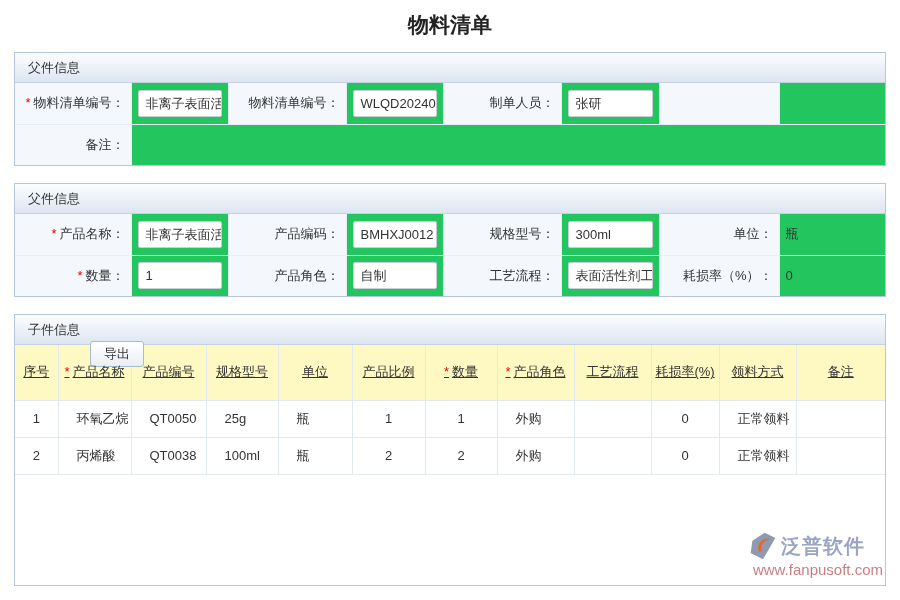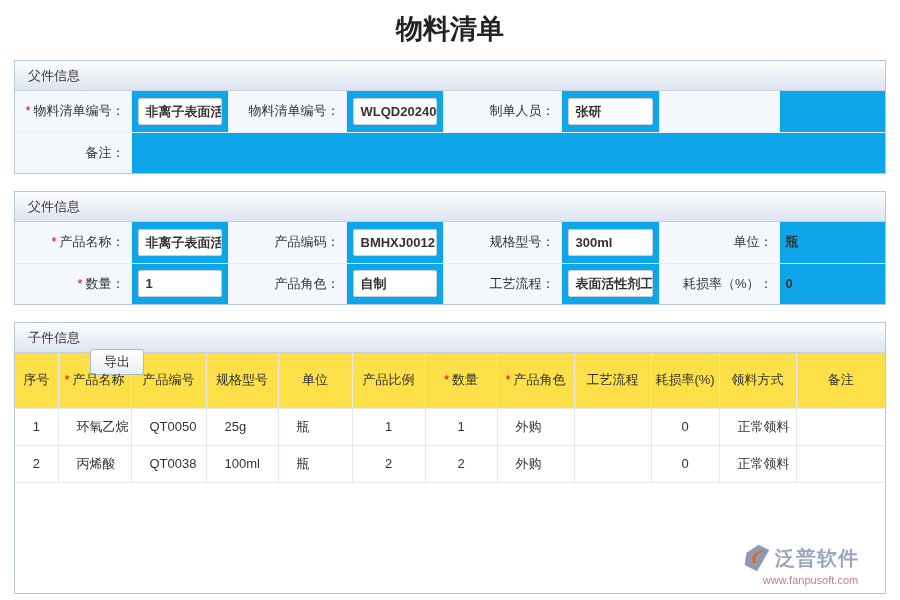--- a/index.html
+++ b/index.html
@@ -3,73 +3,73 @@
 <meta charset="utf-8">
 <style>
   * { box-sizing: border-box; }
   html,body { margin:0; padding:0; }
   body {
     width:900px; height:600px; overflow:hidden;
     background:#ffffff; color:#333;
     font-family:"Liberation Sans","DejaVu Sans",sans-serif;
   }
   .page-title {
-    text-align:center; font-size:27px; font-weight:bold;
+    text-align:center; font-size:21px; font-weight:bold;
     color:#222; margin:11px 0 13px;
   }
   .panel {
     border:1px solid #b6c7db; margin:0 14px 17px; background:#fff;
   }
   .panel-header {
     height:30px; padding:0 13px; font-size:13px; color:#333;
     background:linear-gradient(#fcfdff,#dde5f1);
     border-bottom:1px solid #c3d1e3;
     display:flex; align-items:center; gap:10px;
   }
   .form-table { width:100%; border-collapse:collapse; table-layout:fixed; background:#fff; }
   .form-table td {
     border-left:1px solid #e7edf4; border-top:1px solid #e7edf4;
     height:41px; font-size:13px; vertical-align:middle;
   }
   .form-table td:first-child { border-left:none; }
   .form-table tr:first-child td { border-top:none; }
   td.lbl { background:#f4f8fc; text-align:right; padding-right:6px; white-space:nowrap; overflow:hidden; }
-  td.val { background:#0ea5e9; padding:0 6px;font-weight:bold; }
+  td.val { background:#22c55e; padding:0 6px; }
   .input {
     background:#fff; border:1px solid #c8cfd6; border-radius:2px;
     height:27px; line-height:25px; padding:0 7px; font-size:13px;
     overflow:hidden; white-space:nowrap;
   }
   .plain { padding-left:4px; }
   .req { color:#e60000; margin-right:3px; }
   .btn {
     display:inline-block; padding:3px 13px; font-size:13px; color:#333;
     background:linear-gradient(#ffffff,#e9eef4);
     border:1px solid #a8bccf; border-radius:3px; cursor:pointer;margin-top:48px;
   }
   .panel-child { min-height:272px; position:relative; }
   .grid { width:100%; border-collapse:collapse; table-layout:fixed; }
   .grid th, .grid td {
     border-left:1px solid #e3e9f0; border-top:1px solid #e3e9f0;
     font-size:13px; font-weight:normal; color:#333; overflow:hidden;
   }
   .grid th:first-child, .grid td:first-child { border-left:none; }
   .grid thead tr:first-child th { border-top:none; }
-  .grid th { height:55px; text-align:center; padding:2px 3px; background:#fde047; vertical-align:middle; line-height:1.35; }
+  .grid th { height:55px; text-align:center; padding:2px 3px; background:#fef9c3; vertical-align:middle; line-height:1.35;text-decoration:underline; }
   .grid td { height:37px; background:#fff; }
   .grid tbody tr:last-child td { border-bottom:1px solid #e3e9f0; }
   .c { text-align:center; }
   .l { text-align:left; padding-left:18px; }
   .brand {
-    position:absolute; right:8px; bottom:7px; width:135px;
-    line-height:1.1; text-align:center;
+    position:absolute; right:2px; bottom:7px; width:135px;
+    line-height:1.1; text-align:right;
   }
   .brand-top { display:flex; align-items:center; gap:3px; }
   .brand-name { font-size:20px; font-weight:bold; color:#9aa6c1; letter-spacing:1px; }
-  .brand-url { font-size:11px; color:#c87f84; margin-top:1px; padding-left:2px; }
+  .brand-url { font-size:15px; color:#c87f84; margin-top:1px; padding-left:2px; }
 </style>
 </head>
 <body>
 
 <div class="page-title">物料清单</div>
 
 <section class="panel">
   <div class="panel-header">
     <span>父件信息</span>
   </div>

